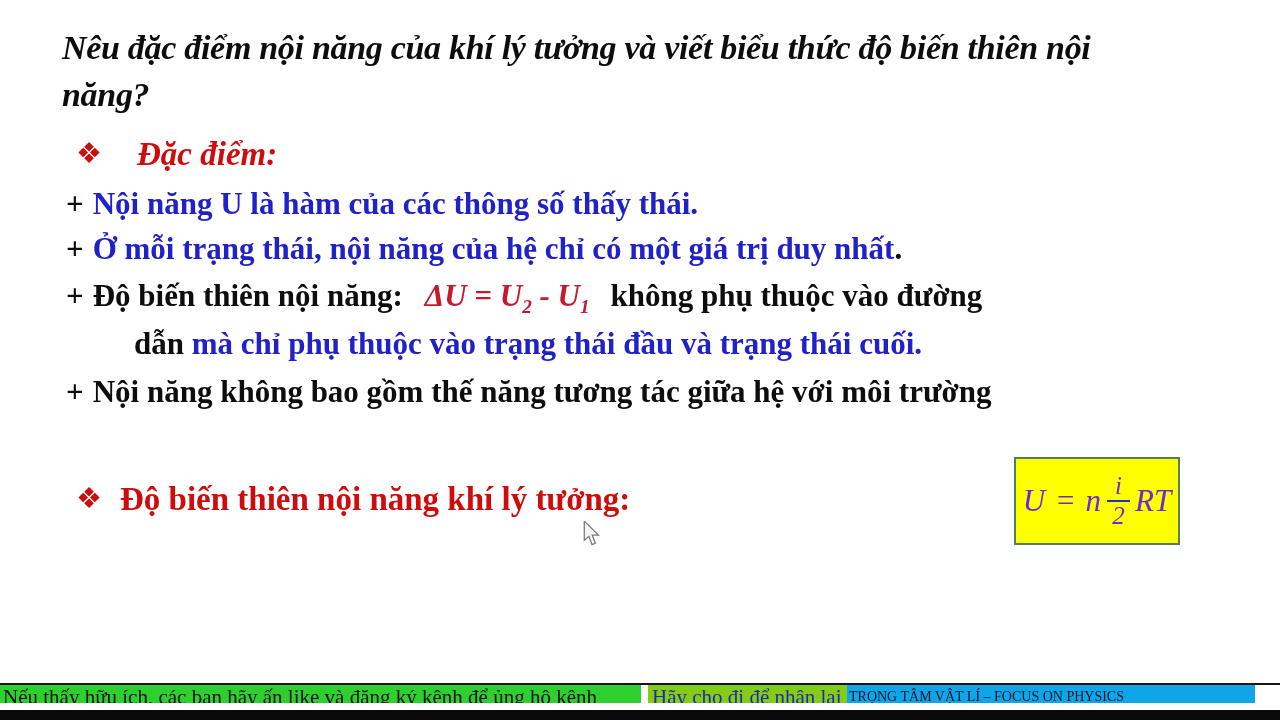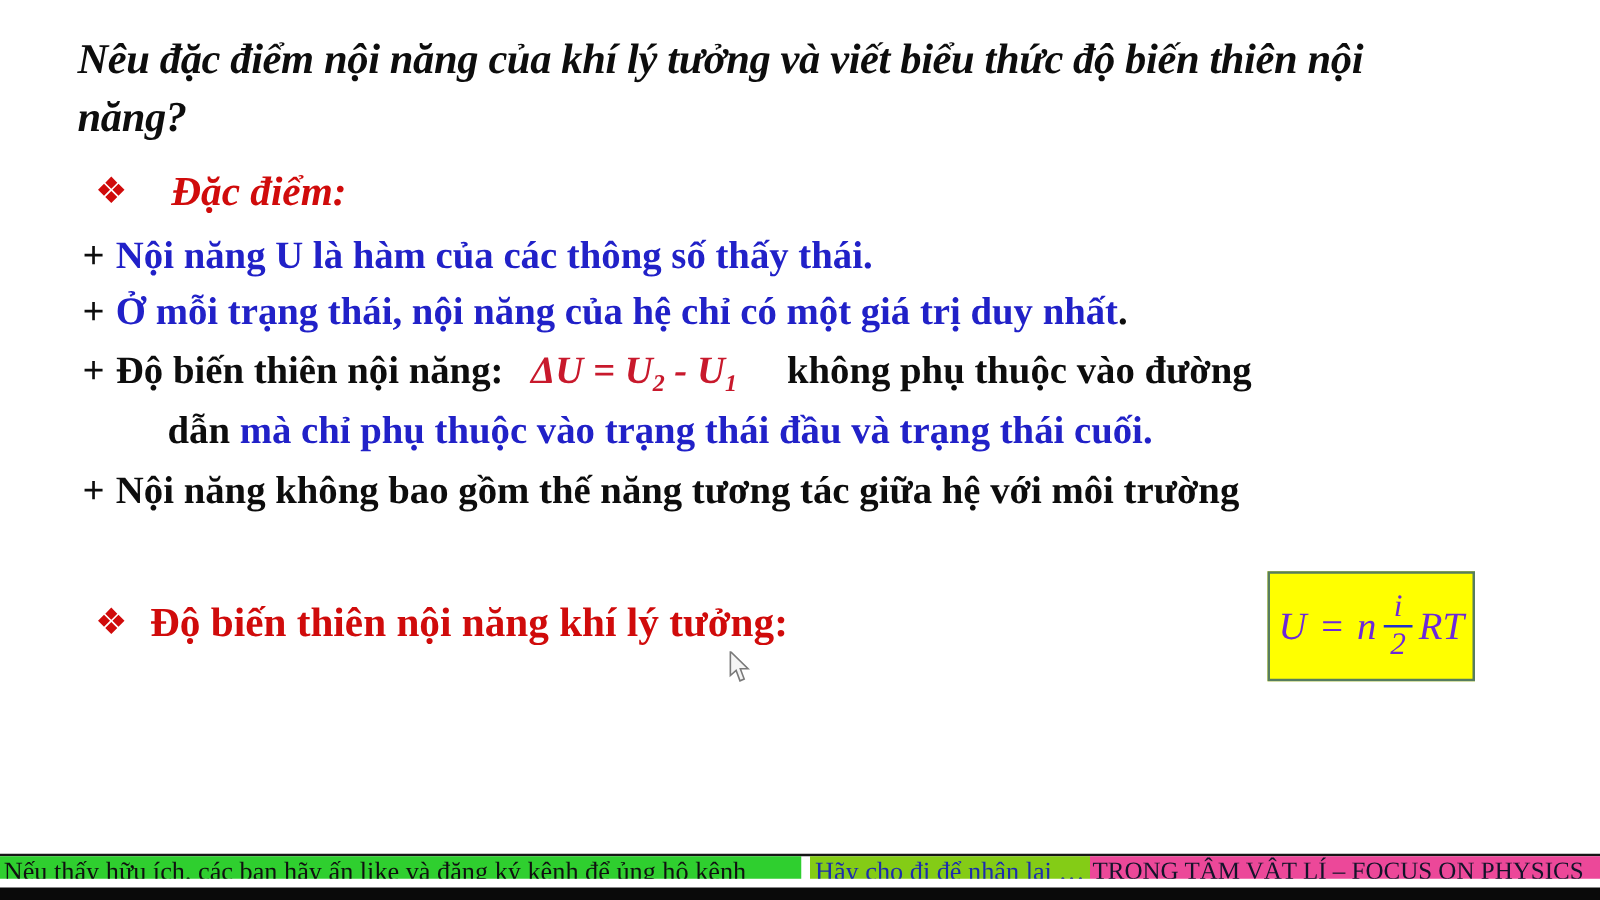--- a/index.html
+++ b/index.html
@@ -25,21 +25,21 @@
   .sec2 { left:76px; top:481px; } .sec2 .sec-label { margin-left:18px; }
   
   .pt {
     position:absolute; font-size:31px; font-weight:bold;
     color:#0d0d0d; white-space:nowrap;
   }
   .pt .plus { margin-right:9px; }
   .blue { color:#2121c8; }
   .rf {
     color:#c8192c; font-style:italic;
-    margin-left:22px; margin-right:40px;
+    margin-left:22px; margin-right:21px;
   }
   .rf sub { font-size:0.62em; }
   .p1 { left:66px; top:186px; }
   .p2 { left:66px; top:231px; }
   .p3 { left:66px; top:278px; }
   .p3c { left:134px; top:326px; }
   .p4 { left:66px; top:374px; }
   .p4c { left:134px; top:421px; }
   
   .fbox {
@@ -57,22 +57,22 @@
   
   .footer-topline { position:absolute; left:0; top:683px; width:1280px; height:2px; background:#161616; }
   .fseg {
     position:absolute; top:685px; height:18px; box-sizing:border-box;
     font-size:21px; line-height:24px; white-space:nowrap; overflow:hidden;
   }
   .fseg-left  { left:0px;   width:641px; background:#2fcf2f; padding-left:3px;
                 color:#101010; text-decoration:underline; text-decoration-color:#2233cc; }
   .fseg-mid   { left:648px; width:224px; background:#84cc16; padding-left:4px;
                 color:#1c2bb0; text-decoration:underline; text-decoration-color:#2233cc; }
-  .fseg-right { left:872px; width:408px; background:#ec4899; padding-left:2px;
-                color:#14142a; font-size:20px; }
+  .fseg-right { left:847px; width:408px; background:#0ea5e9; padding-left:2px;
+                color:#14142a; font-size:14px; }
   .bottom-bar { position:absolute; left:0; top:710px; width:1280px; height:10px; background:#0a0a0a; }
 </style>
 </head>
 <body>
 
 <div class="stage">
 
   <div class="title">
     <div>Nêu đặc điểm nội năng của khí lý tưởng và viết biểu thức độ biến thiên nội</div>
     <div>năng?</div>

